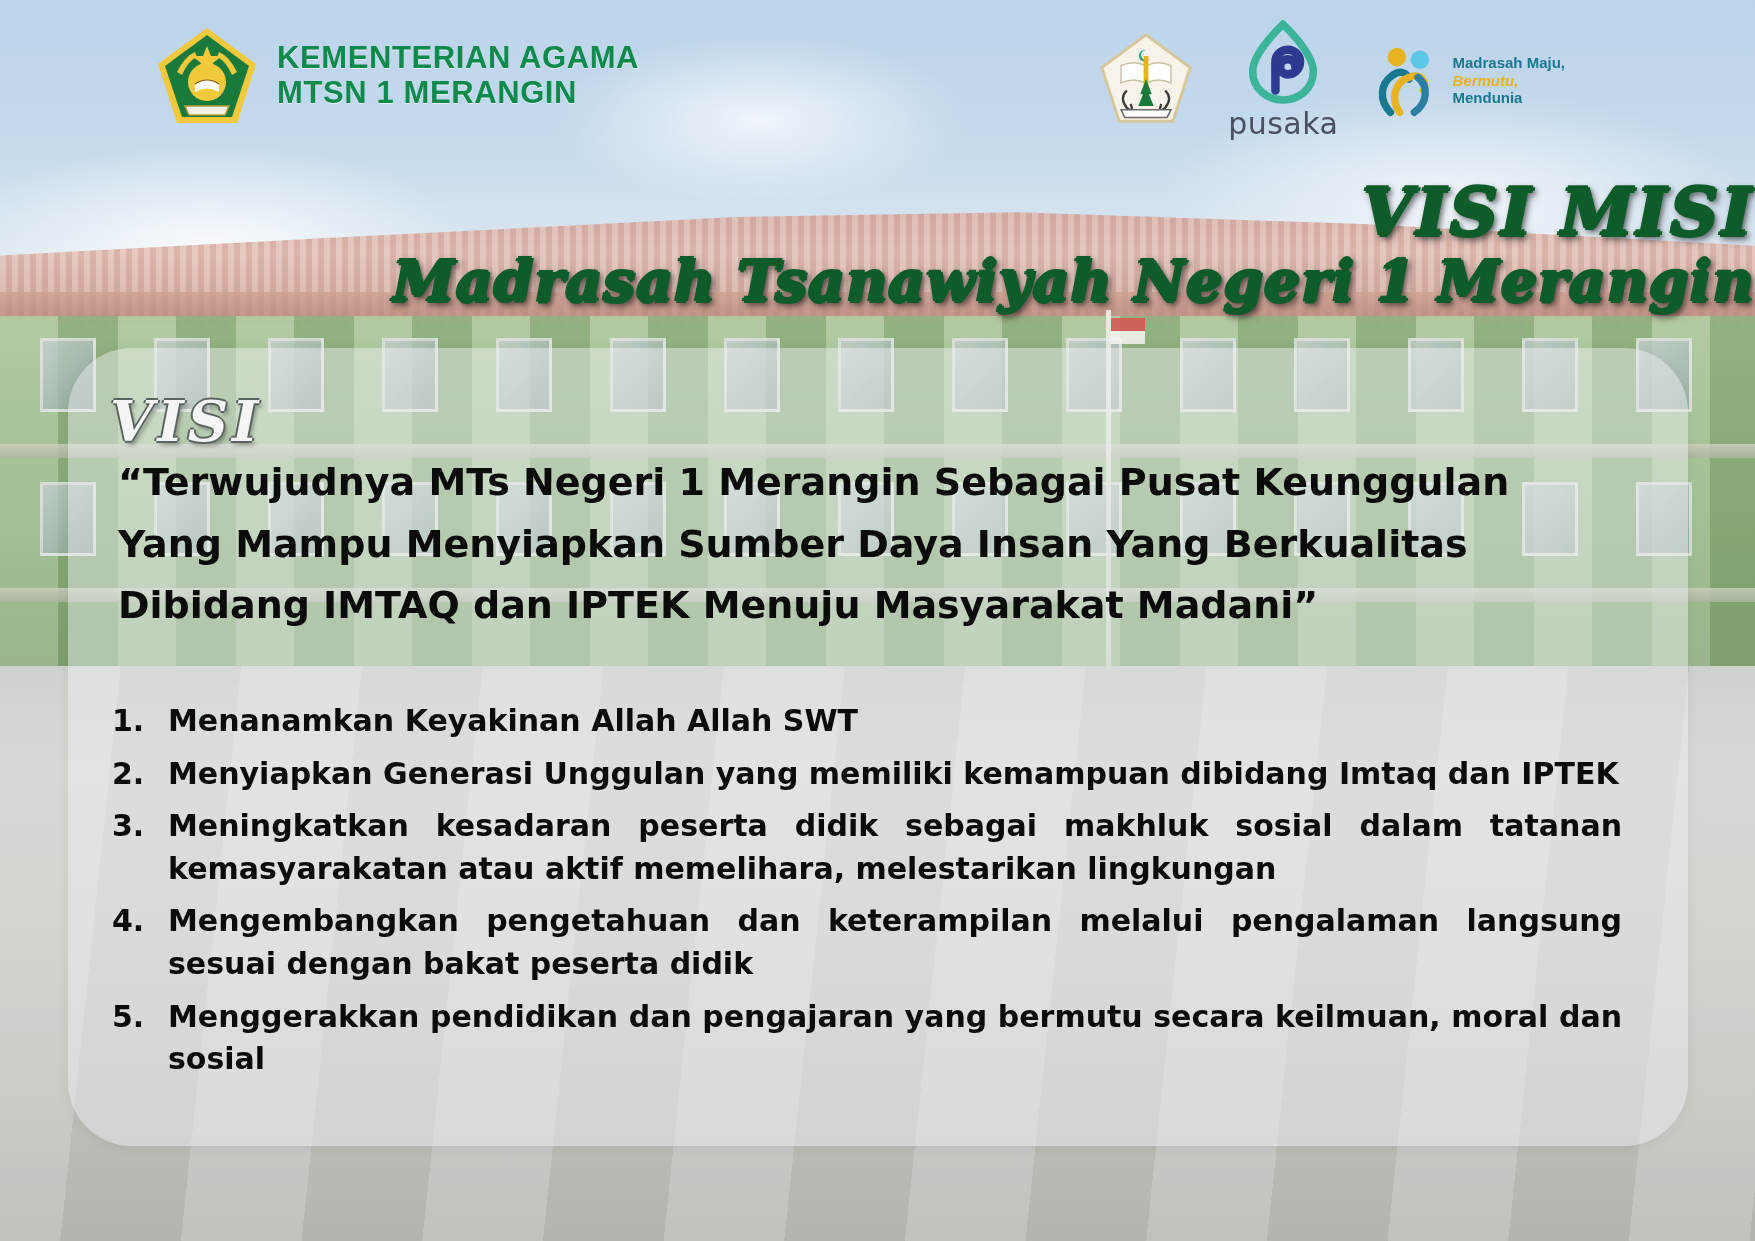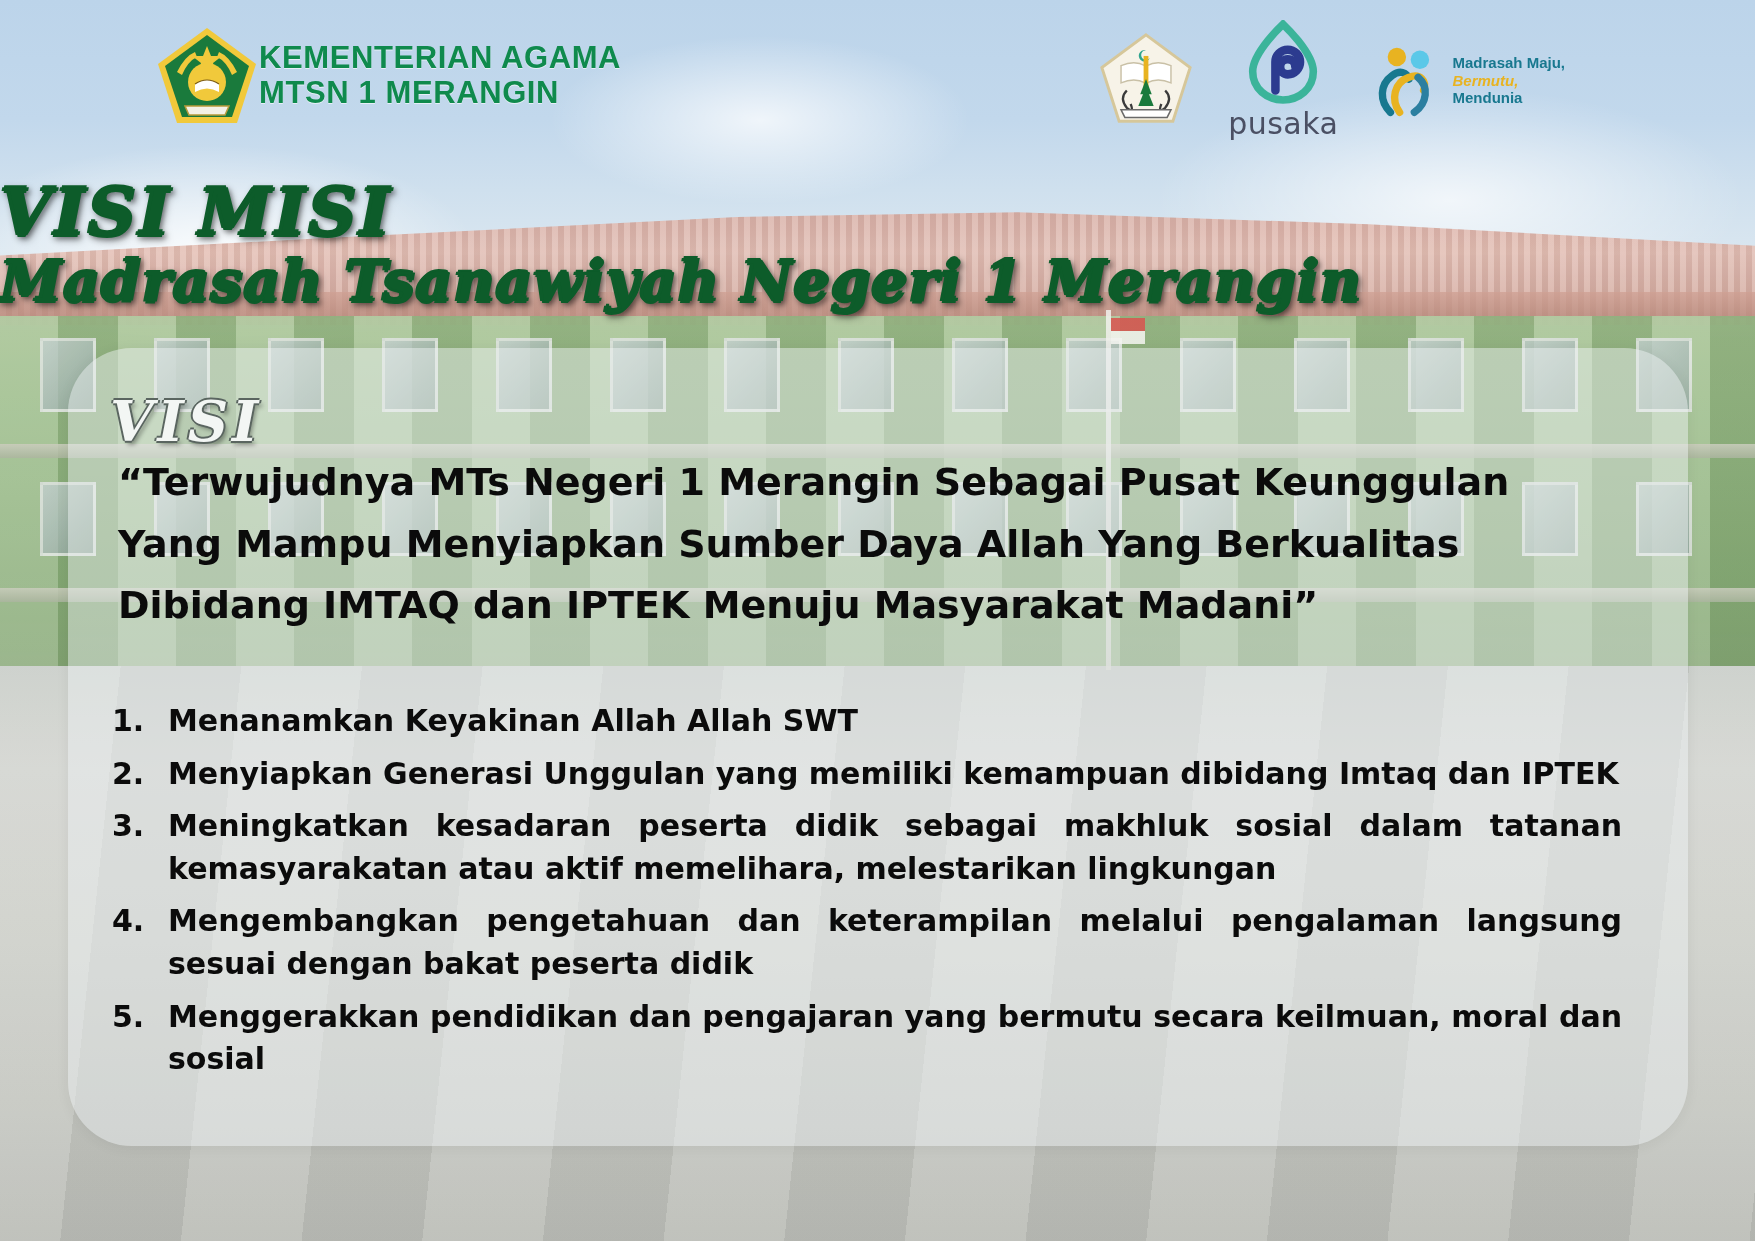--- a/index.html
+++ b/index.html
@@ -112,20 +112,21 @@
     position: absolute;
     left: 0; right: 0; top: 0;
     height: 152px;
     z-index: 6;
   }
   .kemenag-block {
     position: absolute;
     left: 155px; top: 26px;
     display: flex;
     align-items: center;
+    gap: 18px;
   }
   .kemenag-text {
     line-height: 1.12;
   }
   .kemenag-text .l1, .kemenag-text .l2 {
     font-family: "Liberation Sans", sans-serif;
     font-weight: bold;
     font-size: 31px;
     letter-spacing: .6px;
     color: #0f8a4d;
@@ -155,21 +156,21 @@
   }
   .mmm-text { line-height: 1.18; font-family: "Liberation Sans", sans-serif; font-weight: bold; font-size: 15px; }
   .mmm-text .r1 { color: #18788f; }
   .mmm-text .r2 { color: #e8b321; font-style: italic; }
   .mmm-text .r3 { color: #18788f; }
 
   
   .titles {
     position: absolute;
     left: 0; right: 0; top: 178px;
-    text-align: left;
+    text-align: right;
     z-index: 5;
   }
   .visimisi-title, .school-title {
     font-family: "DejaVu Serif", serif;
     font-weight: bold;
     font-style: italic;
     color: #1a8a42;
     letter-spacing: 3px;
     text-shadow:
       2px 0 0 #0d5c2a, -2px 0 0 #0d5c2a, 0 2px 0 #0d5c2a, 0 -2px 0 #0d5c2a,
@@ -368,21 +369,21 @@
     <div class="visimisi-title">VISI MISI</div>
     <div class="school-title">Madrasah Tsanawiyah Negeri 1 Merangin</div>
   </div>
 
   <div class="card"></div>
 
   <div class="section-head visi-head">VISI</div>
 
   <div class="visi-body">
     <p>“Terwujudnya MTs Negeri 1 Merangin Sebagai Pusat Keunggulan</p>
-    <p>Yang Mampu Menyiapkan Sumber Daya Allah Yang Berkualitas</p>
+    <p>Yang Mampu Menyiapkan Sumber Daya Insan Yang Berkualitas</p>
     <p>Dibidang IMTAQ dan IPTEK Menuju Masyarakat Madani”</p>
   </div>
 
 
   <div class="misi-list">
     <div class="misi-item single">
       <span class="misi-num">1.</span>
       <span class="misi-text">Menanamkan Keyakinan Allah Allah SWT</span>
     </div>
     <div class="misi-item single">

